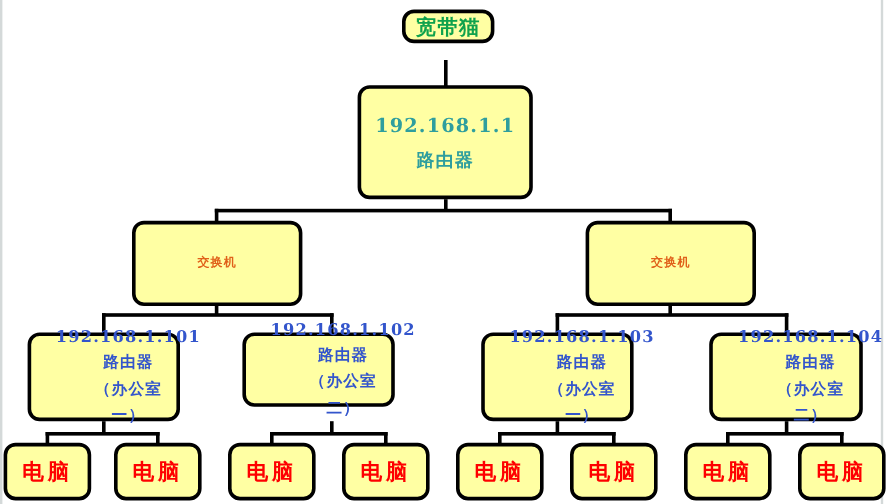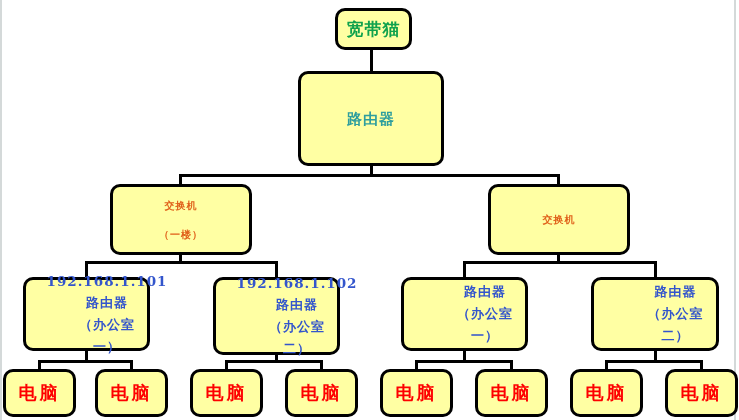--- a/index.html
+++ b/index.html
@@ -65,55 +65,57 @@
   <div class="conn" style="left:463px;top:351px;width:3px;height:10px"></div>
   <div class="conn" style="left:415px;top:360px;width:98px;height:3px"></div>
   <div class="conn" style="left:415px;top:360px;width:3px;height:10px"></div>
   <div class="conn" style="left:510px;top:360px;width:3px;height:10px"></div>
 
   <div class="conn" style="left:654px;top:351px;width:3px;height:10px"></div>
   <div class="conn" style="left:605px;top:360px;width:98px;height:3px"></div>
   <div class="conn" style="left:605px;top:360px;width:3px;height:10px"></div>
   <div class="conn" style="left:700px;top:360px;width:3px;height:10px"></div>
 
-  <div class="node n-modem" style="left:335px;top:8px;width:77px;height:42px">
+  <div class="node n-modem" style="left:335px;top:8px;width:77px;height:28px">
     <span>宽带猫</span>
   </div>
 
   <div class="node n-main-router" style="left:298px;top:71px;width:146px;height:95px">
+    <span class="ip">192.168.1.1</span>
     <span>路由器</span>
   </div>
 
   <div class="node n-switch" style="left:110px;top:184px;width:142px;height:71px">
     <span>交换机</span>
-    <span>（一楼）</span>
   </div>
 
   <div class="node n-switch" style="left:488px;top:184px;width:142px;height:71px">
     <span>交换机</span>
   </div>
 
   <div class="node n-office-router" style="left:23px;top:277px;width:127px;height:74px">
     <span class="ip">192.168.1.101</span>
     <span>路由器</span>
     <span>（办公室一）</span>
   </div>
 
-  <div class="node n-office-router" style="left:213px;top:277px;width:127px;height:78px">
+  <div class="node n-office-router" style="left:202px;top:277px;width:127px;height:62px">
     <span class="ip">192.168.1.102</span>
     <span>路由器</span>
     <span>（办公室二）</span>
   </div>
 
   <div class="node n-office-router" style="left:401px;top:277px;width:127px;height:74px">
+    <span class="ip">192.168.1.103</span>
     <span>路由器</span>
     <span>（办公室一）</span>
   </div>
 
   <div class="node n-office-router" style="left:591px;top:277px;width:128px;height:74px">
+    <span class="ip">192.168.1.104</span>
     <span>路由器</span>
     <span>（办公室二）</span>
   </div>
 
   <div class="node n-pc" style="left:3px;top:369px;width:73px;height:48px">
     <span>电脑</span>
   </div>
   <div class="node n-pc" style="left:95px;top:369px;width:73px;height:48px">
     <span>电脑</span>
   </div>

